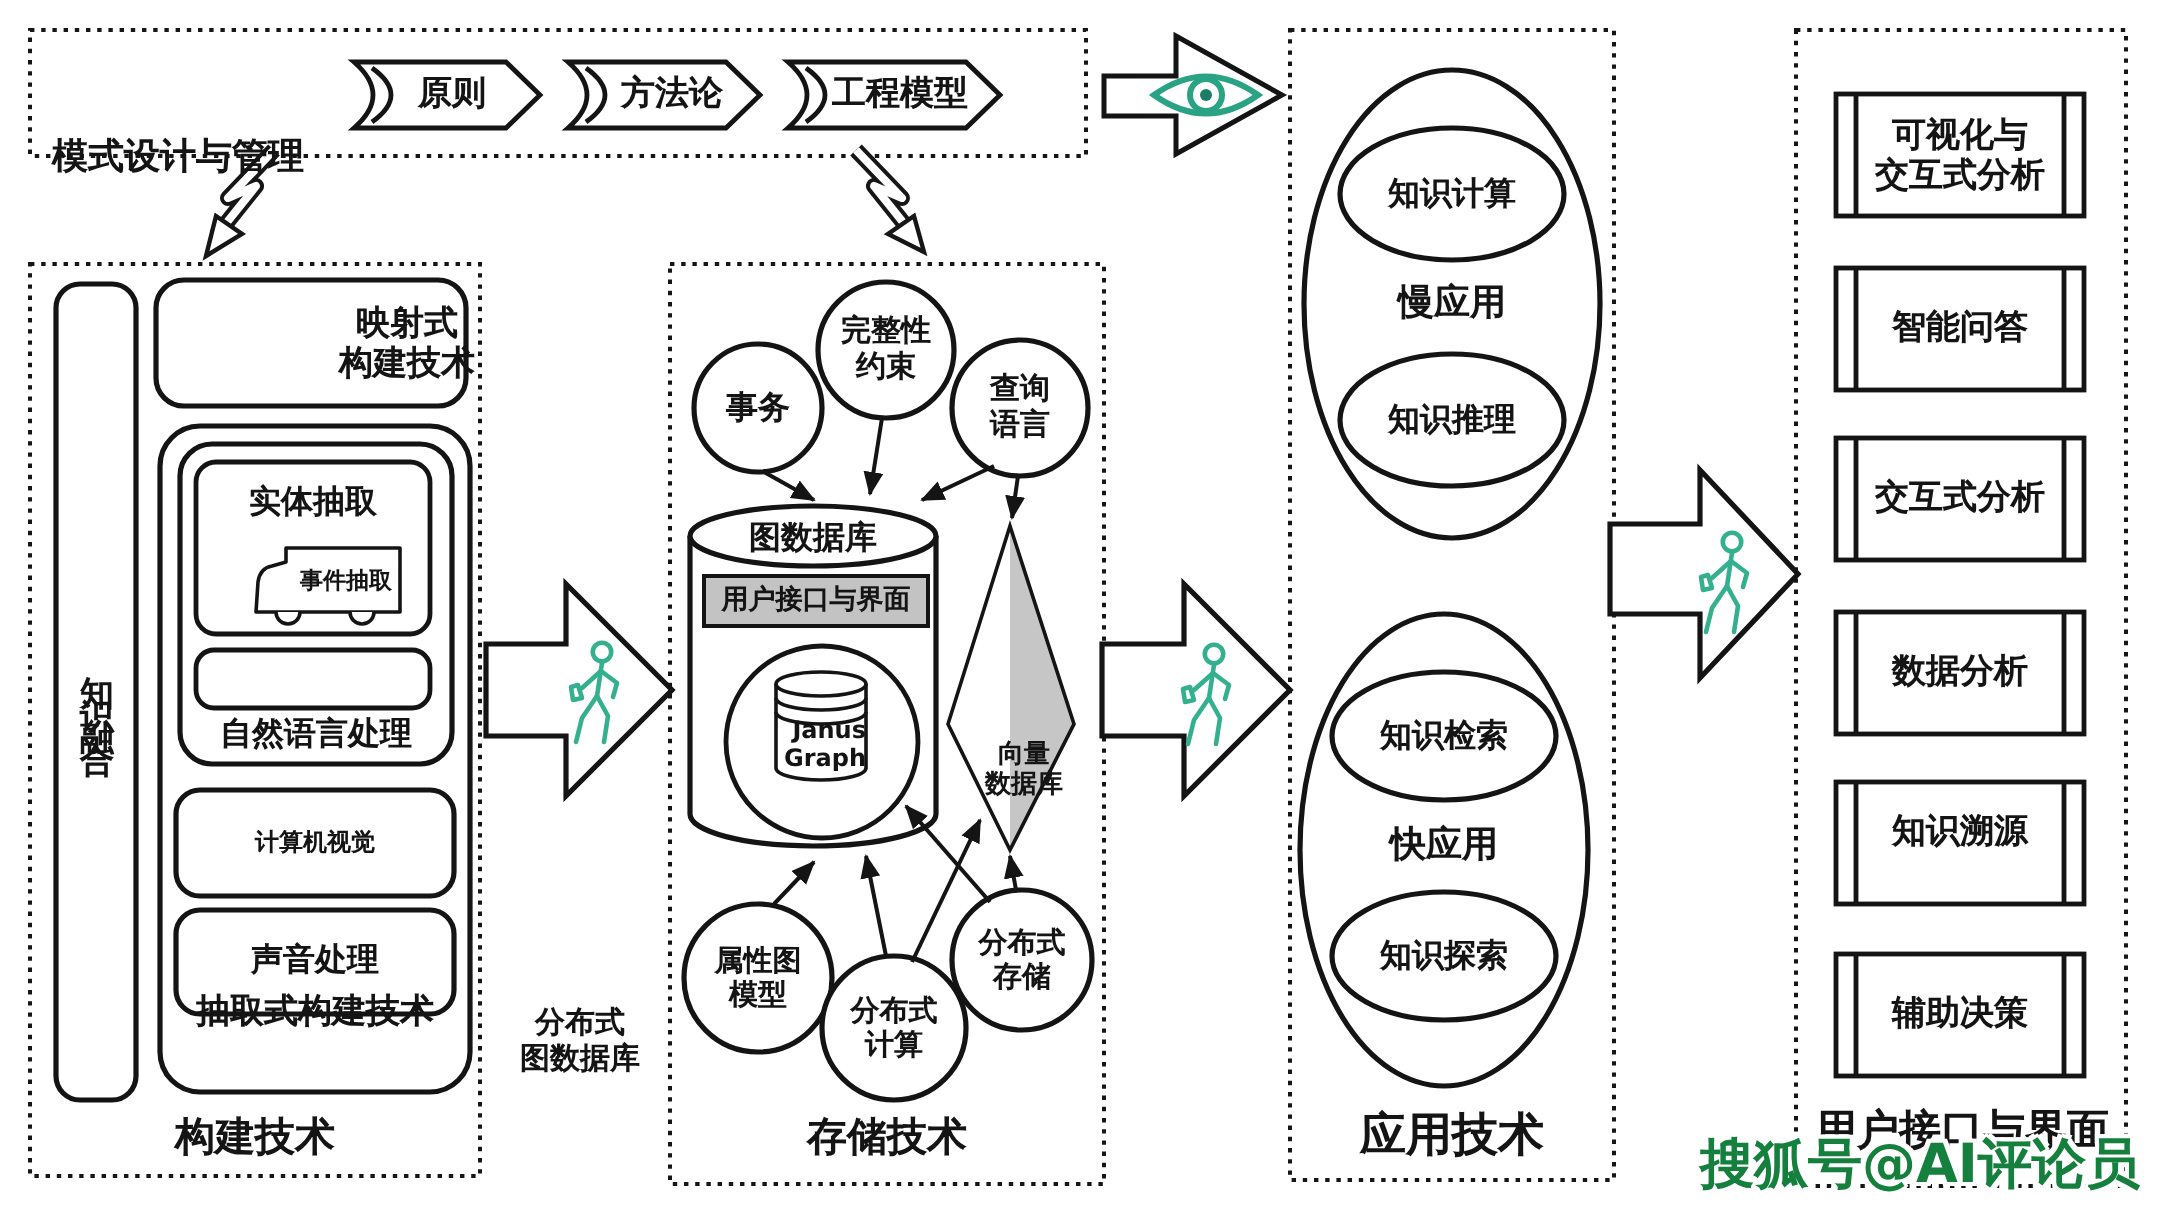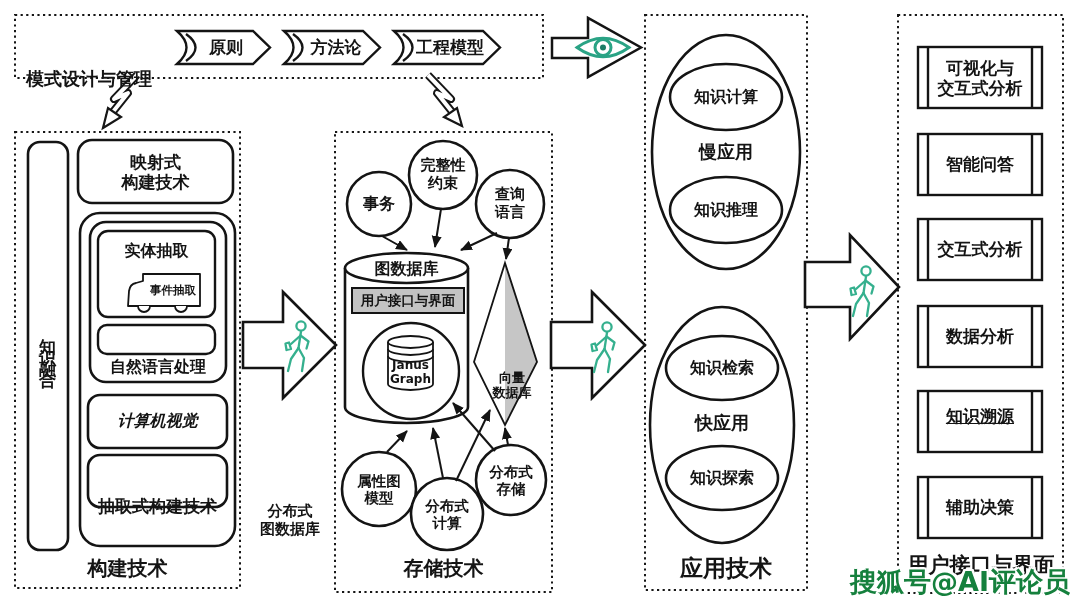--- a/index.html
+++ b/index.html
@@ -178,48 +178,49 @@
         </g>
   </g>
 </svg>
 
 <div class="lbl left" style="left:26px;top:33px;width:155px;height:28px;font-size:18px;margin-top:32px;">模式设计与管理</div>
 <div class="lbl" style="left:192px;top:34px;width:68px;height:27px;font-size:17px;">原则</div>
 <div class="lbl" style="left:297px;top:34px;width:78px;height:27px;font-size:17px;">方法论</div>
 <div class="lbl" style="left:404px;top:34px;width:92px;height:27px;font-size:17px;">工程模型</div>
 
 <div class="lbl vert" style="left:30px;top:150px;width:36px;height:392px;font-size:17px;">知识融合</div>
-<div class="lbl col" style="left:80px;top:146px;width:151px;height:52px;font-size:17px;">
+<div class="lbl col" style="left:80px;top:146px;width:151px;height:52px;font-size:17px;padding-left:48px;">
   <span>映射式</span>
   <span>构建技术</span>
 </div>
 <div class="lbl" style="left:100px;top:240px;width:113px;height:22px;font-size:16px;">实体抽取</div>
 <div class="lbl" style="left:147px;top:282px;width:52px;height:17px;font-size:11.5px;">事件抽取</div>
 <div class="lbl" style="left:92px;top:356px;width:132px;height:22px;font-size:16px;">自然语言处理</div>
-<div class="lbl" style="left:90px;top:397px;width:135px;height:49px;font-size:16px;font-style:italic;">计算机视觉</div>
+<div class="lbl" style="left:90px;top:397px;width:135px;height:49px;font-size:12px;">计算机视觉</div>
+<div class="lbl" style="left:90px;top:456px;width:135px;height:49px;font-size:16px;">声音处理</div>
 <div class="lbl" style="left:82px;top:493px;width:151px;height:26px;font-size:17px;">抽取式构建技术</div>
 <div class="lbl" style="left:17px;top:555px;width:221px;height:28px;font-size:20px;">构建技术</div>
 
 <div class="lbl col" style="left:250px;top:500px;width:80px;height:42px;font-size:15px;">
   <span>分布式</span>
   <span>图数据库</span>
 </div>
 
 <div class="lbl" style="left:349px;top:194px;width:60px;height:21px;font-size:16px;">事务</div>
 <div class="lbl col" style="left:480px;top:182px;width:60px;height:44px;font-size:15px;">
   <span>查询</span>
   <span>语言</span>
 </div>
 <div class="lbl col" style="left:410px;top:153px;width:66px;height:44px;font-size:15px;">
   <span>完整性</span>
   <span>约束</span>
 </div>
 <div class="lbl" style="left:356px;top:259px;width:101px;height:21px;font-size:16px;">图数据库</div>
 <div class="lbl" style="left:353px;top:289px;width:110px;height:23px;font-size:13.5px;">用户接口与界面</div>
-<div class="lbl col" style="left:388px;top:356px;width:45px;height:32px;font-size:12px;font-weight:600;">
+<div class="lbl col" style="left:388px;top:356px;width:45px;height:32px;font-size:12px;font-weight:600;align-items:flex-end;">
   <span>Janus</span>
   <span>Graph</span>
 </div>
 <div class="lbl col" style="left:486px;top:366px;width:52px;height:38px;font-size:13px;">
   <span>向量</span>
   <span>数据库</span>
 </div>
 <div class="lbl col" style="left:349px;top:470px;width:60px;height:40px;font-size:14.5px;">
   <span>属性图</span>
   <span>模型</span>
@@ -242,19 +243,19 @@
 <div class="lbl" style="left:662px;top:467px;width:120px;height:22px;font-size:16px;">知识探索</div>
 <div class="lbl" style="left:645px;top:555px;width:162px;height:28px;font-size:23px;">应用技术</div>
 
 <div class="lbl" style="left:920px;top:134px;width:120px;height:61px;font-size:17px;">智能问答</div>
 <div class="lbl col" style="left:920px;top:50px;width:120px;height:56px;font-size:17px;">
   <span>可视化与</span>
   <span>交互式分析</span>
 </div>
 <div class="lbl" style="left:920px;top:219px;width:120px;height:61px;font-size:17px;">交互式分析</div>
 <div class="lbl" style="left:920px;top:306px;width:120px;height:61px;font-size:17px;">数据分析</div>
-<div class="lbl" style="left:920px;top:391px;width:120px;height:51px;font-size:17px;text-decoration:underline;">知识溯源</div>
+<div class="lbl" style="left:920px;top:391px;width:120px;height:51px;font-size:17px;">知识溯源</div>
 <div class="lbl" style="left:920px;top:477px;width:120px;height:61px;font-size:17px;">辅助决策</div>
 <div class="lbl" style="left:898px;top:550px;width:166px;height:30px;font-size:21px;">用户接口与界面</div>
 
 <div class="wm">搜狐号@AI评论员</div>
 
 </div>
 
 </body></html>

